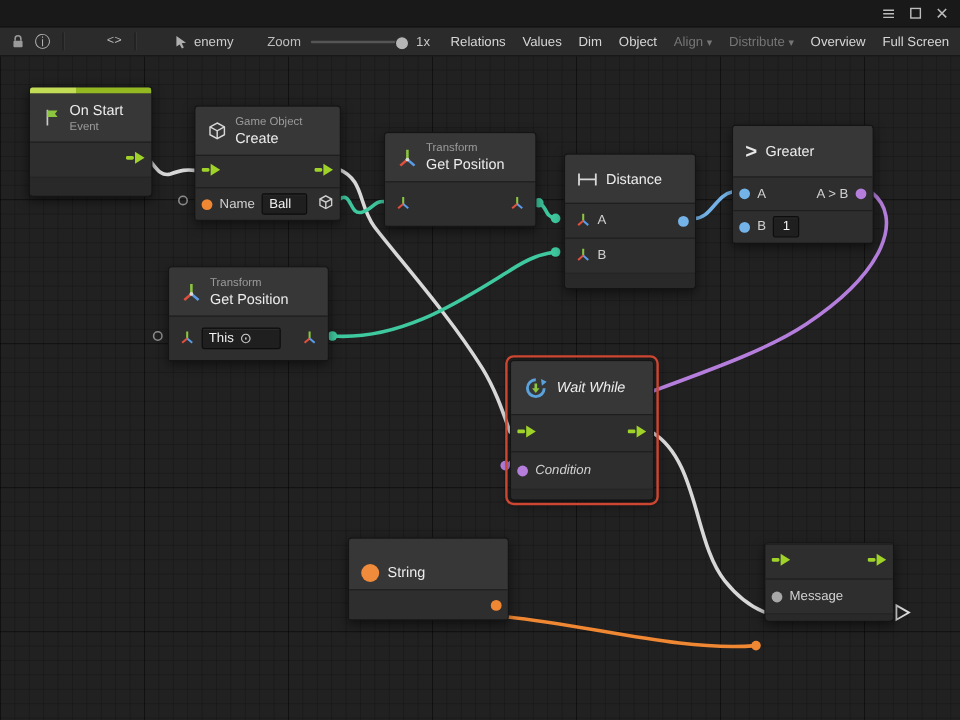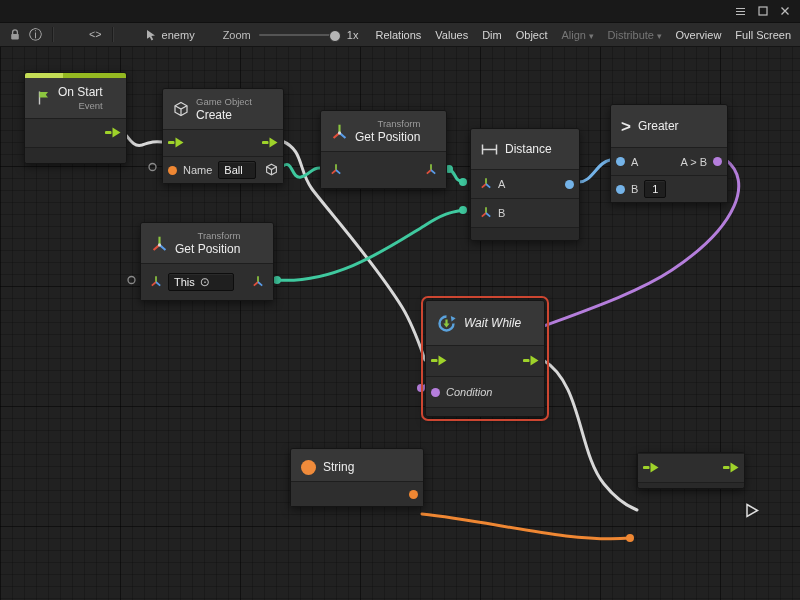--- a/index.html
+++ b/index.html
@@ -41,21 +41,21 @@
     background-size:120px 120px,120px 120px,12px 12px,12px 12px;
   }
   .wires{position:absolute;top:0;left:0;width:800px;height:600px;z-index:1;pointer-events:none;}
   
   .node{position:absolute;background:#2e2e2e;border:1px solid #141414;border-radius:3px;box-shadow:0 3px 9px rgba(0,0,0,0.5);z-index:2;color:#d8d8d8;font-size:11px;}
   .node.selected{outline:2px solid #cd4631;outline-offset:2px;font-style:italic;}
   .stripe{height:5px;border-radius:2px 2px 0 0;background:linear-gradient(90deg,#c3dc55 0%,#c3dc55 38%,#94b821 38%,#94b821 100%);}
   .hdr{display:flex;align-items:center;gap:7px;padding:0 10px;background:#373737;border-radius:2px 2px 0 0;}
   .stripe + .hdr{border-radius:0;}
   .titles{display:flex;flex-direction:column;line-height:1.2;}
-  .cat{font-size:9.5px;color:#9c9c9c;text-align:right;}
+  .cat{font-size:9.5px;color:#9c9c9c;}
   .t{font-size:12px;color:#ededed;}
   .row{display:flex;align-items:center;gap:6px;border-top:1px solid #1e1e1e;padding:0 9px;background:#2e2e2e;position:relative;}
   .footer{border-top:1px solid #1e1e1e;background:#292929;border-radius:0 0 3px 3px;}
   .right{margin-left:auto;}
   .dot{width:9px;height:9px;border-radius:50%;flex:0 0 auto;}
   .dot-orange{background:#ef8733;}
   .dot-blue{background:#74b3e8;}
   .dot-purple{background:#b57edc;}
   .dot-gray{background:#a8a8a8;}
   .edge-l{margin-left:-4px;}
@@ -372,21 +372,21 @@
     </span>
   </div>
   <div class="row" style="height:30px">
     <span class="dot dot-purple edge-l"></span>
     <span class="lbl">Condition</span>
   </div>
   <div class="footer" style="height:8px"></div>
 </div>
 
 <div class="node" style="left:290px;top:448px;width:132px">
-  <div class="hdr" style="height:28px;padding-top:4px">
+  <div class="hdr" style="height:28px;padding-top:14px">
     <span style="width:15px;height:15px;border-radius:50%;background:#f08b3b;display:inline-block"></span>
     <span class="t">String</span>
   </div>
   <div class="row" style="height:24px">
     <span class="dot dot-orange right edge-r"></span>
   </div>
 </div>
 
 <div class="node" style="left:637px;top:452px;width:106px">
   <div class="row" style="height:28px">
@@ -396,14 +396,18 @@
           <path d="M7.5 .5 L15.5 5.5 L7.5 10.5 Z" fill="#9fd32a"></path>
         </svg>
     </span>
     <span class="right edge-r">
       <svg width="16" height="11" viewBox="0 0 16 11">
           <rect x="0" y="3.9" width="6.5" height="3.2" rx="1.2" fill="#9fd32a"></rect>
           <path d="M7.5 .5 L15.5 5.5 L7.5 10.5 Z" fill="#9fd32a"></path>
         </svg>
     </span>
   </div>
+  <div class="row" style="height:28px">
+    <span class="dot dot-gray edge-l"></span>
+    <span class="lbl">Message</span>
+  </div>
   <div class="footer" style="height:5px"></div>
 </div>
 
 </body></html>

